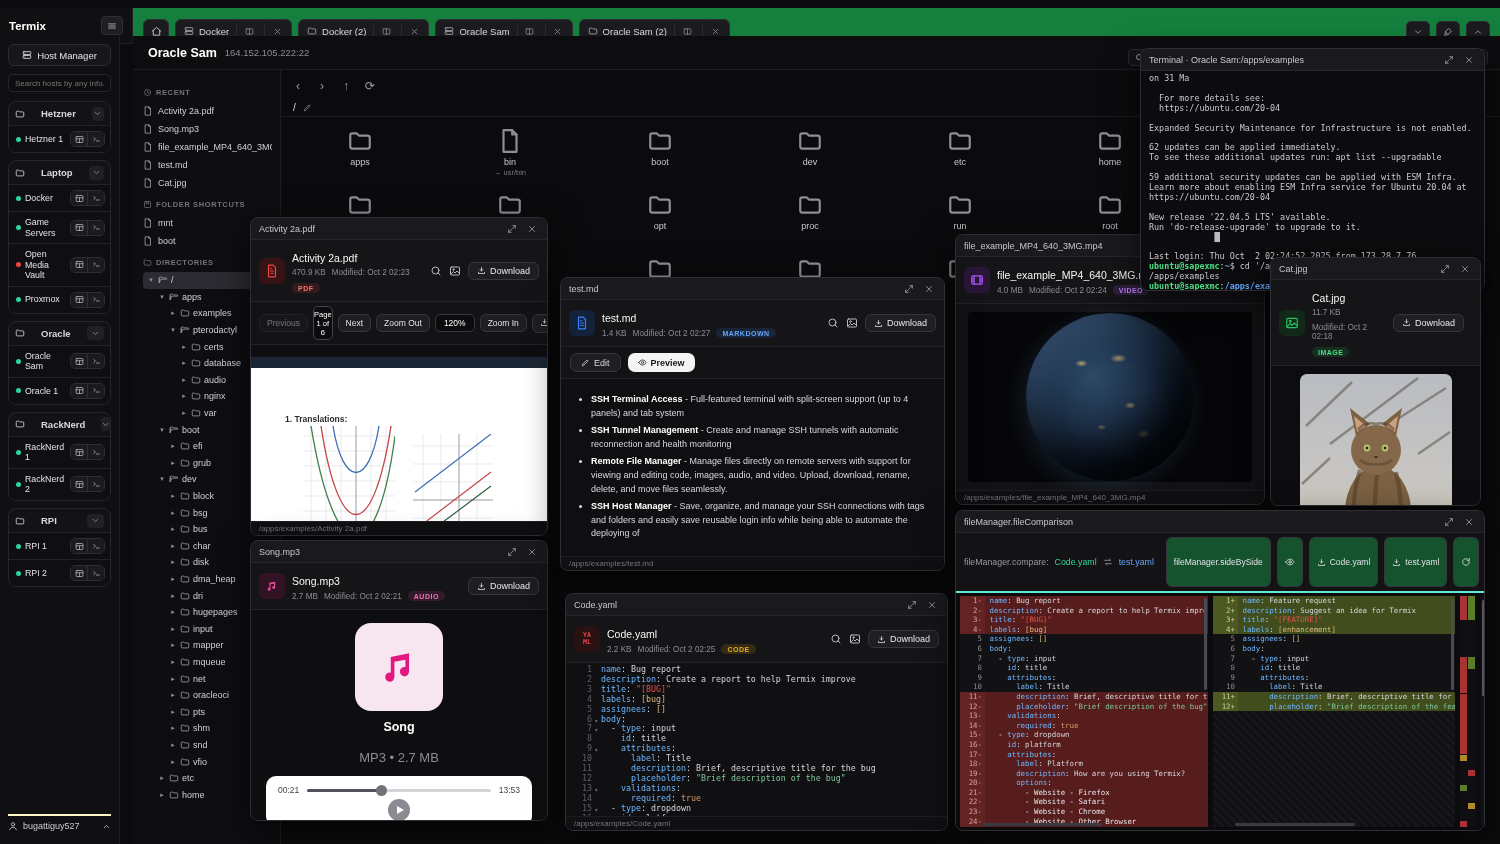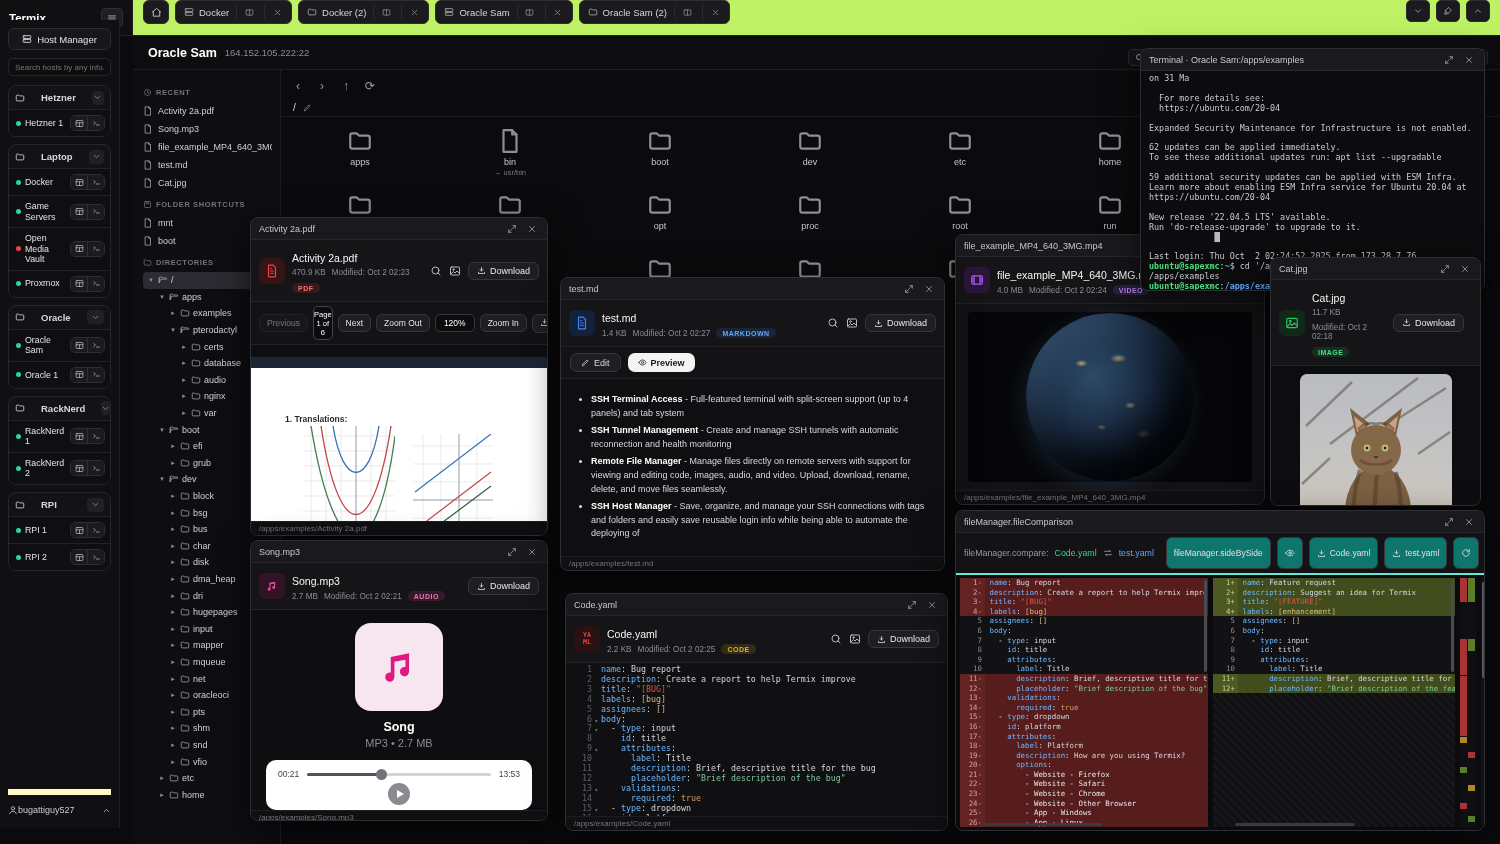--- a/index.html
+++ b/index.html
@@ -3,49 +3,49 @@
 <meta charset="utf-8">
 <style>
   html,body{margin:0;padding:0;width:1500px;height:844px;overflow:hidden;background:#070709;
     font-family:"Liberation Sans","DejaVu Sans",sans-serif;color:#e4e4e7;}
   .screen{position:relative;width:1500px;height:844px;background:#0b0b0d;}
   .ic{display:inline-flex;align-items:center;justify-content:center;flex:0 0 auto;color:inherit}
   .ic svg{width:100%;height:100%}
   .i9{width:9px;height:9px}.i10{width:10px;height:10px}.i11{width:11px;height:11px}.i14{width:14px;height:14px}
 
   
-  .topbar{position:absolute;left:0;top:0;width:1500px;height:35px;background:#bef264;border-bottom:1px solid #202024;display:flex;align-items:flex-start;}
+  .topbar{position:absolute;left:0;top:8px;width:1500px;height:35px;background:#15803d;border-bottom:1px solid #202024;display:flex;align-items:flex-end;}
   .brand{width:133px;height:35px;display:flex;align-items:center;justify-content:space-between;padding:0 9px;box-sizing:border-box;border-right:1px solid #202024;background:#101013;}
   .brand-name{font-size:11.5px;font-weight:bold;color:#fff}
   .menu-btn{width:20px;height:17px;border-radius:4px;background:#1e1e23;border:1px solid #2e2e34;display:flex;align-items:center;justify-content:center;color:#b9b9c1}
   .tabswrap{flex:1;display:flex;align-items:center;gap:6px;padding:0 10px;}
   .homebtn{width:24px;height:22px;border-radius:6px;background:#1b1b1f;border:1px solid #2c2c31;display:flex;align-items:center;justify-content:center;color:#c9c9d1}
   .tab{display:flex;align-items:center;gap:5px;height:22px;padding:0 6px 0 8px;border-radius:6px;background:#1b1b1f;border:1px solid #2c2c31;font-size:9.5px;color:#d6d6dc}
   .tab .tic{width:10px;height:10px;color:#a7a7b0}
   .tbt{width:16px;height:16px;border-radius:4px;display:flex;align-items:center;justify-content:center;color:#8f8f98;border-left:1px solid #2c2c31;padding-left:4px;margin-left:2px}
   .top-actions{display:flex;gap:6px;padding-right:10px}
   .topact{width:22px;height:20px;border-radius:5px;background:#1b1b1f;border:1px solid #2c2c31;display:flex;align-items:center;justify-content:center;color:#a7a7b0}
 
   
-  .sidebar{position:absolute;left:0;top:20px;width:120px;height:808px;background:#101013;border-right:1px solid #202024;box-sizing:border-box;padding:8px;display:flex;flex-direction:column;}
+  .sidebar{position:absolute;left:0;top:36px;width:120px;height:808px;background:#101013;border-right:1px solid #202024;box-sizing:border-box;padding:8px;display:flex;flex-direction:column;}
   .hm-btn{height:20px;border:1px solid #2c2c31;background:#17171a;border-radius:6px;display:flex;align-items:center;justify-content:center;gap:5px;font-size:9.5px;color:#e4e4e7;margin-bottom:8px}
   .hsearch{height:16px;border:1px solid #26262b;background:#0e0e10;border-radius:5px;color:#8b8b94;font-size:8px;padding:0 6px;margin-bottom:9px;outline:none;font-family:inherit}
   .groups{flex:1;display:flex;flex-direction:column;gap:7px;overflow:hidden}
   .group{border:1px solid #26262b;border-radius:8px;background:#131316;overflow:hidden}
   .group-hd{height:23px;display:flex;align-items:center;gap:16px;padding:0 6px;color:#d6d6dc}
   .group-name{font-size:9.5px;font-weight:bold;flex:1}
   .group-chev{width:17px;height:14px;border-radius:4px;background:#202025;display:flex;align-items:center;justify-content:center;color:#9a9aa2}
   .host{display:flex;align-items:center;gap:4px;padding:5px 5px 5px 7px;border-top:1px solid #222227;background:#0f0f12}
   .dot{width:5px;height:5px;border-radius:50%;flex:0 0 auto}
   .dot.online{background:#2dd4a0}.dot.offline{background:#ef4444}
   .host-name{font-size:8.8px;color:#e4e4e7;flex:1;line-height:1.2}
   .host-actions{display:flex;border:1px solid #2e2e34;border-radius:5px;overflow:hidden}
   .ha{width:16px;height:14px;display:flex;align-items:center;justify-content:center;color:#b9b9c1;background:#1b1b1f}
   .ha+.ha{border-left:1px solid #2e2e34}
-  .userbar{height:20px;border-top:6px solid #fef9c3;display:flex;align-items:center;padding-top:5px;color:#c9c9d1;font-size:9px}
+  .userbar{height:20px;border-top:2px solid #fef9c3;display:flex;align-items:center;gap:5px;color:#c9c9d1;font-size:9px}
   .userbar .sp{flex:1}
 
   
   .main-hd{position:absolute;left:133px;top:36px;width:1367px;height:34px;border-bottom:1px solid #1e1e22;display:flex;align-items:center;padding:0 15px;box-sizing:border-box;background:#0d0d10}
   .main-host{font-size:12.5px;font-weight:bold;color:#fff}
   .main-addr{font-size:9.5px;color:#8b8b94;margin-left:8px}
   .fmsearch{position:absolute;left:1128px;top:49px;width:360px;height:17px;border:1px solid #2a2a2f;background:#141417;border-radius:5px;display:flex;align-items:center;gap:4px;padding:0 6px;box-sizing:border-box;z-index:2;font-size:8.5px;color:#c9c9d1}
 
   .fpanel{position:absolute;left:133px;top:70px;width:148px;height:774px;border-right:1px solid #1e1e22;box-sizing:border-box;padding:10px 8px 0 10px;background:#0e0e11;overflow:hidden}
   .sect{display:flex;align-items:center;gap:4px;font-size:7.5px;letter-spacing:.6px;color:#72727b;margin:8px 0 5px 0;font-weight:bold}
@@ -101,21 +101,21 @@
   .pdfhead{position:absolute;left:34px;top:46px;font-size:8.5px;font-weight:bold;color:#2a2a2e}
   .g1{position:absolute;left:52px;top:58px}
   .g2{position:absolute;left:162px;top:66px}
 
   
   .win-audio{left:250px;top:540px;width:298px;height:281px;z-index:5}
   .audbody{flex:1;background:#0e0e11;display:flex;flex-direction:column;align-items:center;padding-top:13px}
   .albumcard{width:88px;height:88px;border-radius:16px;background:#f7e6f0;display:flex;align-items:center;justify-content:center}
   .albumcard .ic{width:44px;height:44px;color:#e01880}
   .songname{font-size:12.5px;font-weight:bold;margin-top:9px;color:#fff}
-  .songmeta{font-size:11px;color:#8b8b94;margin-top:3px}
+  .songmeta{font-size:13px;color:#8b8b94;margin-top:16px}
   .player{width:266px;height:50px;background:#fff;border-radius:10px;margin-top:11px;padding:9px 12px 6px;box-sizing:border-box}
   .prow{display:flex;align-items:center;gap:8px;font-size:8.5px;color:#3f3f46}
   .ptrack{flex:1;height:3px;background:#d4d4d8;border-radius:2px;position:relative}
   .pfill{position:absolute;left:0;top:0;height:3px;border-radius:2px;background:#52525b}
   .pthumb{position:absolute;top:-4px;width:11px;height:11px;border-radius:50%;background:#71717a}
   .playbtn{width:22px;height:22px;border-radius:50%;background:#8a8a90;margin:4px auto 0;display:flex;align-items:center;justify-content:center}
   .playtri{width:0;height:0;border-left:7px solid #fff;border-top:4.5px solid transparent;border-bottom:4.5px solid transparent;margin-left:2px}
 
   
   .win-md{left:560px;top:277px;width:385px;height:294px;z-index:5}
@@ -161,21 +161,21 @@
   
   .win-cat{left:1270px;top:257px;width:211px;height:249px;z-index:5}
   .catbody{flex:1;background:#0d0d10;display:flex;align-items:flex-start;justify-content:center;padding-top:8px}
   .catphoto{width:152px;height:198px;border-radius:7px;overflow:hidden;background:linear-gradient(180deg,#b9bcc2 0%,#c8c6c2 55%,#d9d0bd 80%,#e3d9c4 100%)}
 
   
   .win-diff{left:955px;top:510px;width:530px;height:321px;z-index:6}
   .difftools{flex:0 0 auto;display:flex;align-items:center;gap:6px;padding:4px 8px;border-bottom:2px solid #5eead4;font-size:8.8px}
   .dt-label{color:#9a9aa2}.dt-left{color:#34d399}.dt-right{color:#60a5fa}
   .dt-sp{flex:1}
-  .dbtn{display:inline-flex;align-items:center;gap:4px;background:#0f766e;border:1px solid #36363c;border-radius:6px;color:#e0e0e5;font-size:8.5px;padding:10px 7px;white-space:nowrap}
+  .dbtn{display:inline-flex;align-items:center;gap:4px;background:#14532d;border:1px solid #36363c;border-radius:6px;color:#e0e0e5;font-size:8.5px;padding:19px 7px;white-space:nowrap}
   .diffbody{flex:1;display:flex;gap:5px;background:#0b0b0d;padding:3px 4px;overflow:hidden}
   .dpane{flex:0 0 auto;background:#121215;overflow:hidden;position:relative;font-family:"DejaVu Sans Mono",monospace;font-size:7.4px;line-height:9.6px}
   .dpane.l{width:248px}.dpane.r{width:242px}
   .dl{display:flex;white-space:pre}
   .dg{width:22px;flex:0 0 auto;text-align:right;color:#8a8a90;padding-right:3px}
   .dl.rem{background:#571d1d}.dl.rem .dg{background:#642323;color:#d8a0a0}
   .dl.add{background:#414d1c}.dl.add .dg{background:#4c5a22;color:#c4cf96}
   .hatch{height:150px;background:repeating-linear-gradient(45deg,#17171a 0 3px,#101013 3px 6px)}
   .pscroll{position:absolute;right:1px;top:2px;width:3px;height:92px;border-radius:2px;background:#4a4a52}
   .hscroll{position:absolute;left:22px;bottom:1px;height:3px;width:120px;border-radius:2px;background:#3a3a42}
@@ -1196,30 +1196,30 @@
         </i>
   <span class="glabel">proc</span>
 
  </div>
  <div class="gitem">
   <i class="gic ic">
           <svg viewBox="0 0 24 24" fill="none" stroke="currentColor" stroke-width="2" stroke-linecap="round" stroke-linejoin="round">
             <path d="M3 7a2 2 0 0 1 2-2h4l2 2h8a2 2 0 0 1 2 2v8a2 2 0 0 1-2 2H5a2 2 0 0 1-2-2z"></path>
           </svg>
         </i>
-  <span class="glabel">root</span>
+  <span class="glabel">run</span>
 
  </div>
  <div class="gitem">
   <i class="gic ic">
           <svg viewBox="0 0 24 24" fill="none" stroke="currentColor" stroke-width="2" stroke-linecap="round" stroke-linejoin="round">
             <path d="M3 7a2 2 0 0 1 2-2h4l2 2h8a2 2 0 0 1 2 2v8a2 2 0 0 1-2 2H5a2 2 0 0 1-2-2z"></path>
           </svg>
         </i>
-  <span class="glabel">run</span>
+  <span class="glabel">root</span>
 
  </div>
  <div class="gitem">
   <i class="gic ic">
           <svg viewBox="0 0 24 24" fill="none" stroke="currentColor" stroke-width="2" stroke-linecap="round" stroke-linejoin="round">
             <path d="M3 7a2 2 0 0 1 2-2h4l2 2h8a2 2 0 0 1 2 2v8a2 2 0 0 1-2 2H5a2 2 0 0 1-2-2z"></path>
           </svg>
         </i>
 
  </div>

